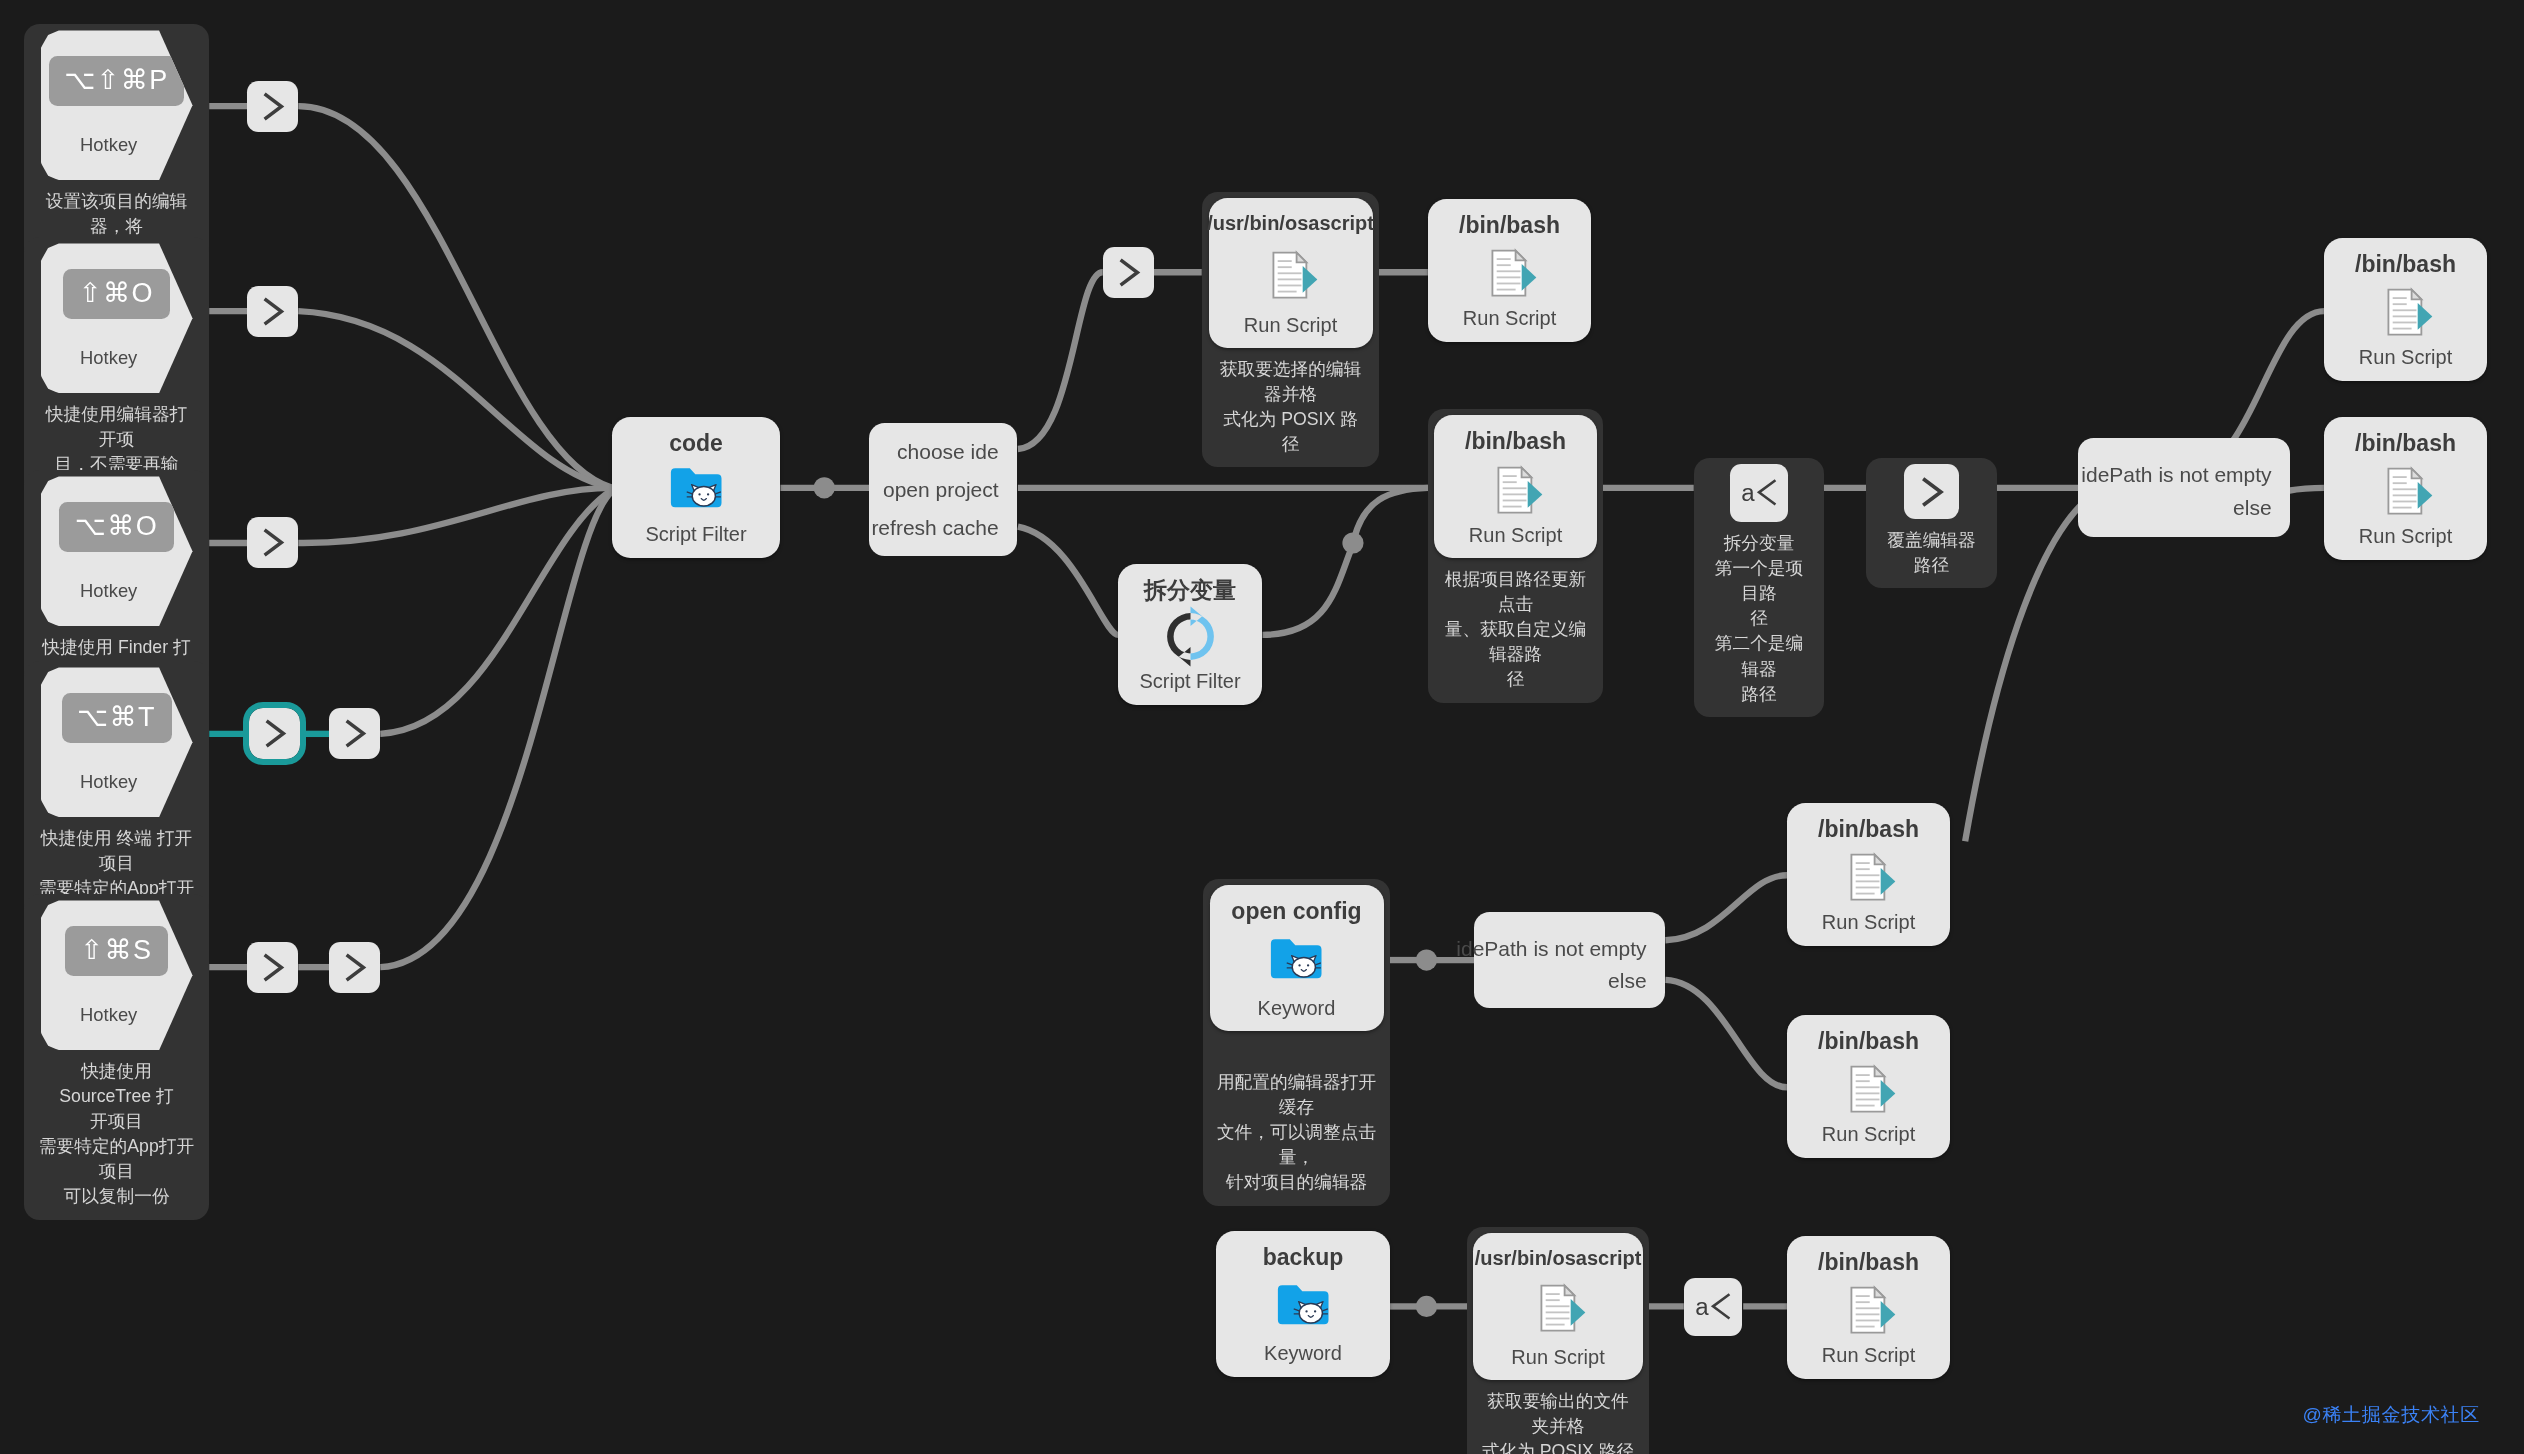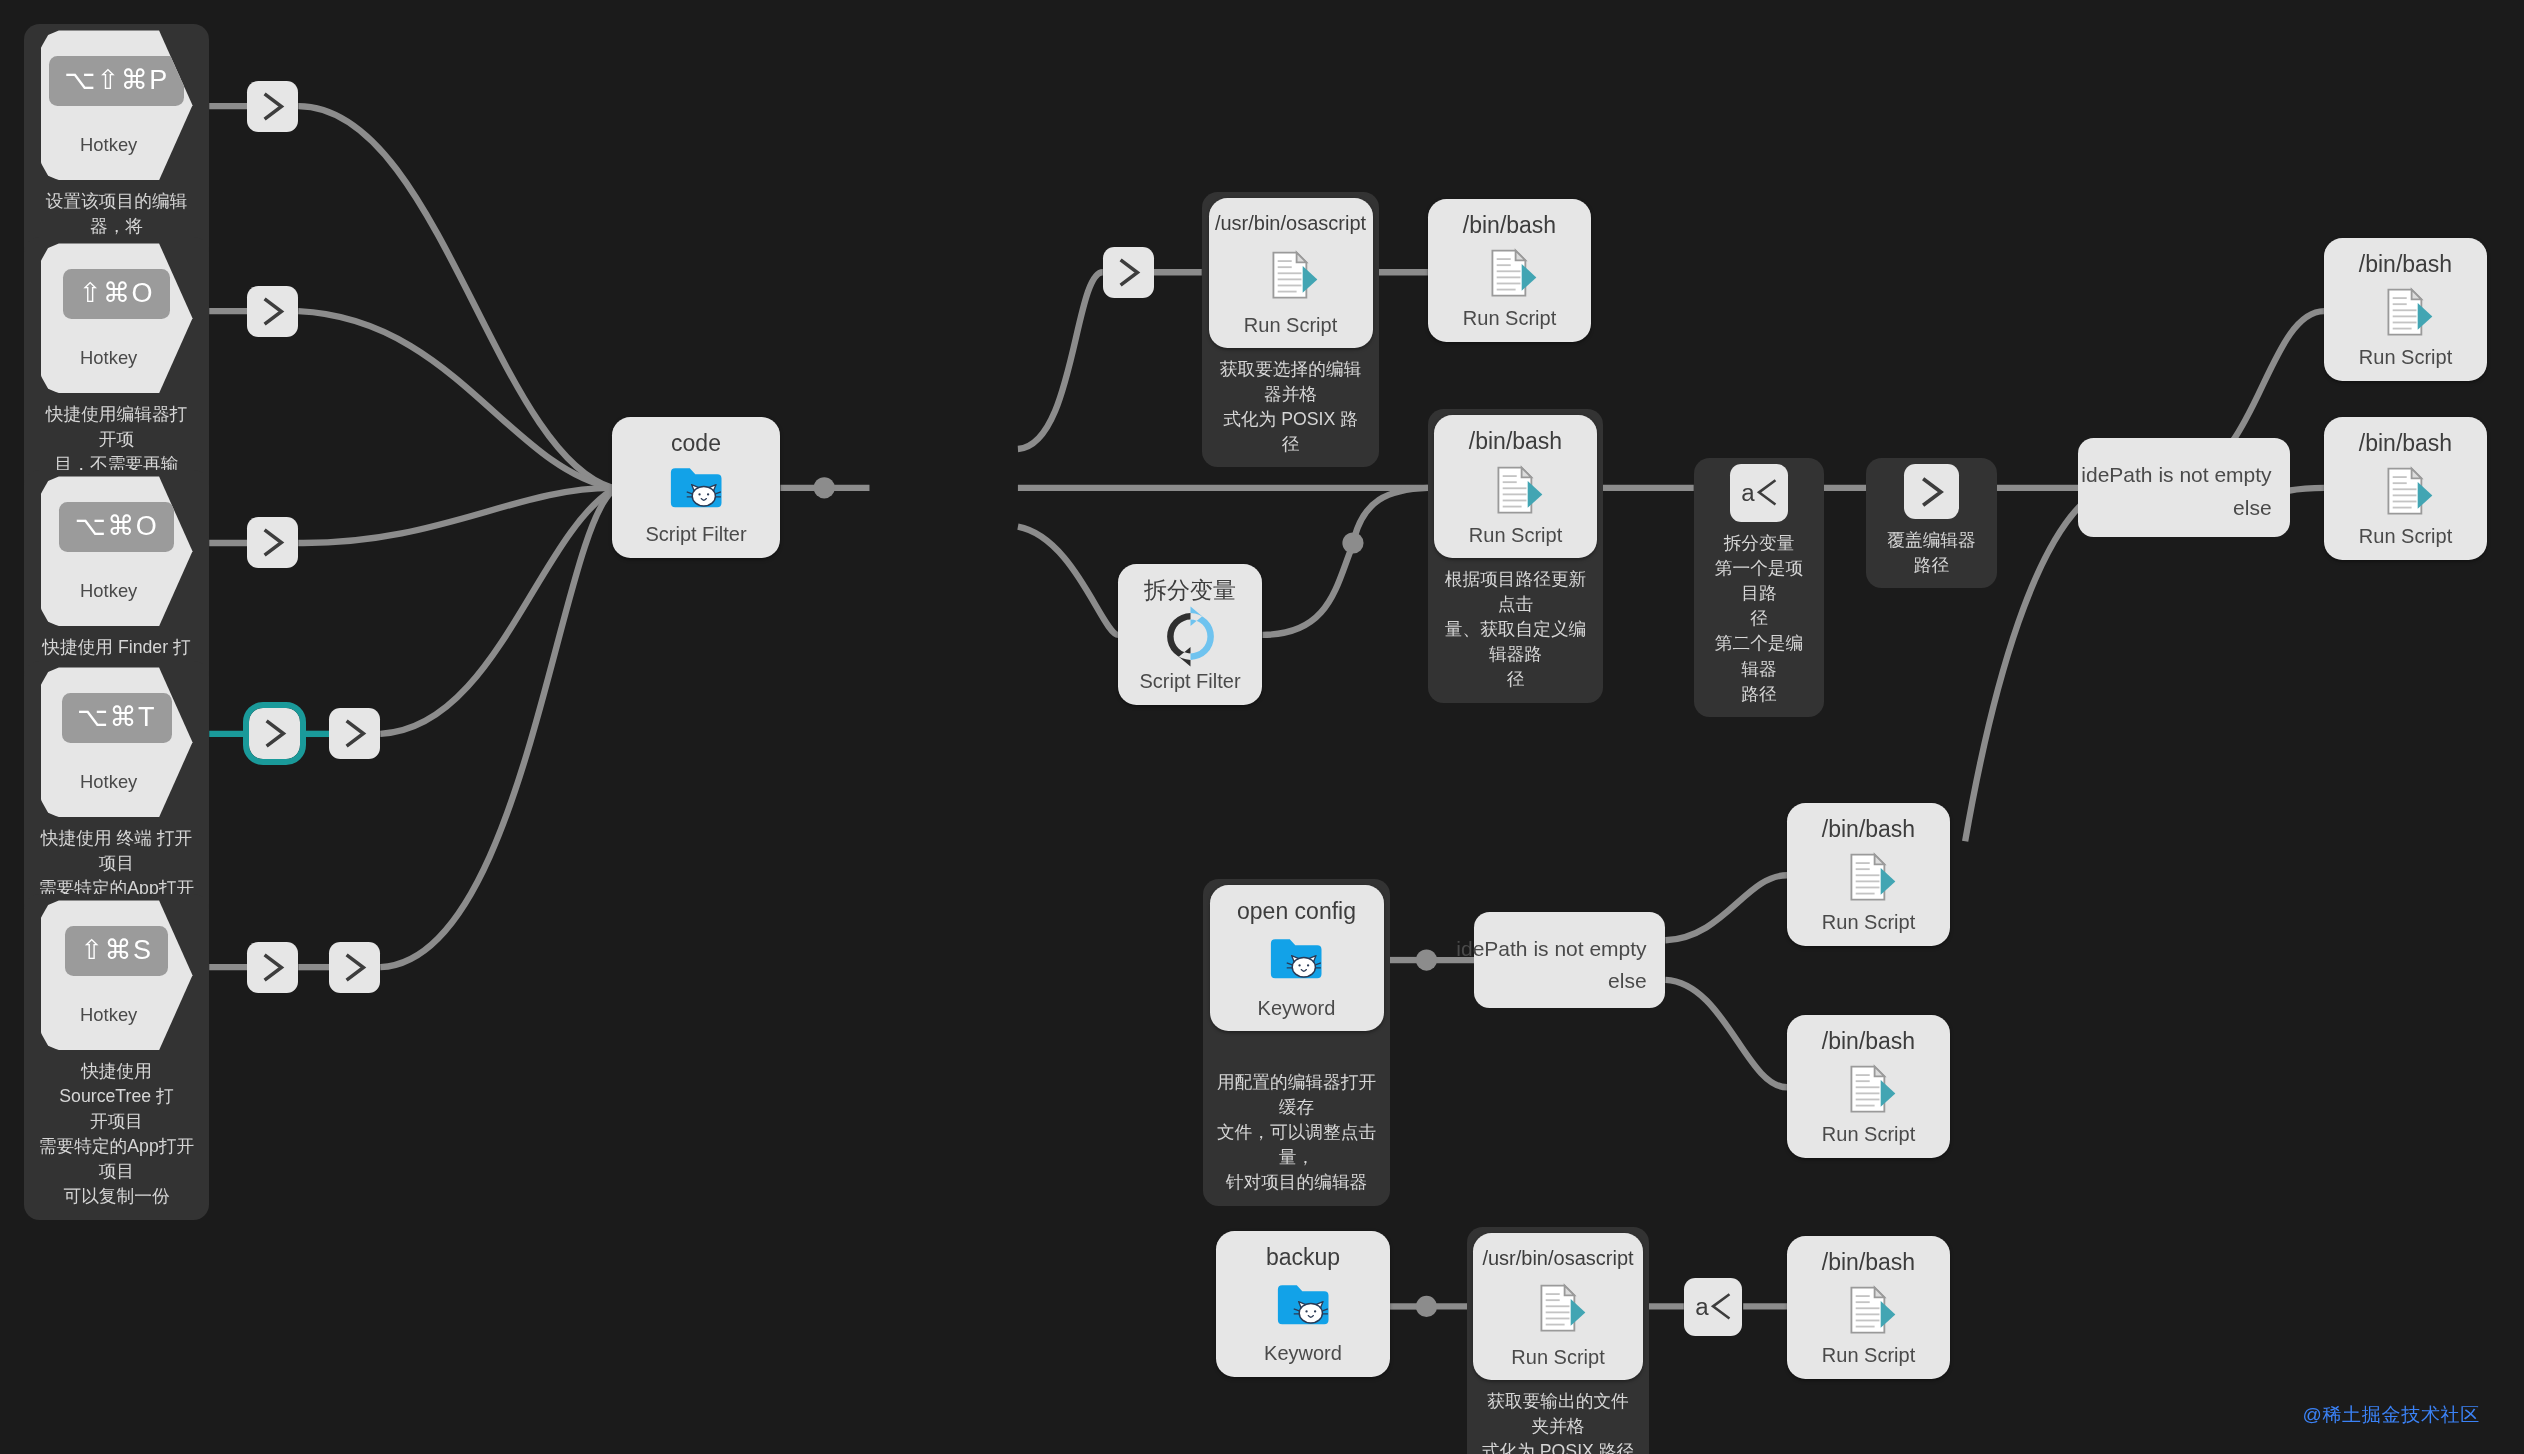--- a/index.html
+++ b/index.html
@@ -16,21 +16,21 @@
   .node { position:absolute; }
 
   .card {
     background:#e6e6e6; border-radius:18.4px;
     display:flex; flex-direction:column; align-items:center;
     justify-content:flex-start;
     box-shadow:0 1.4px 3.5px rgba(0,0,0,.35);
   }
   .card .title {
     color:#3d3d3d; font-size:23px; line-height:1.1;
-    padding-top:14px; white-space:nowrap;
+    padding-top:14px; white-space:nowrap;font-weight:bold;
   }
   .card .subtitle {
     color:#4a4a4a; font-size:20px; line-height:1.1;
     padding-bottom:12.7px; white-space:nowrap;
   }
   .card .iconwrap {
     flex:1 1 auto; display:flex; align-items:center; justify-content:center;
   }
 
   
@@ -280,20 +280,25 @@
           <path d="M3 13 L-6 10 M3 18 L-6 18 M41 13 L50 10 M41 18 L50 18" stroke="#2a3a55" stroke-width="2.2" fill="none"></path>
           <circle cx="15" cy="14" r="1.9" fill="#2a3a55"></circle>
           <circle cx="29" cy="14" r="1.9" fill="#2a3a55"></circle>
           <path d="M18 21 q4 5 8 0" fill="none" stroke="#2a3a55" stroke-width="2.4" stroke-linecap="round"></path>
         </g>
       </svg>
     </div>
     <div class="subtitle">Script Filter</div>
   </div>
 
+  <div class="node listcard" style="left:869px; top:423px; width:148px; height:133px;">
+    <div class="row">choose ide</div>
+    <div class="row">open project</div>
+    <div class="row">refresh cache</div>
+  </div>
 
   <div class="commented" style="left:1202px; top:192px; width:177px;">
     <div class="card" style="width:164px; height:150px;">
       <div class="title" style="font-size:20px;">/usr/bin/osascript</div>
       <div class="iconwrap">
         <svg class="doc-icon" viewBox="0 0 100 100">
           <path d="M22 14 h38 l16 16 v58 h-54 z" fill="#ffffff" stroke="#9a9a9a" stroke-width="3"></path>
           <path d="M60 14 v16 h16 z" fill="#dcdcdc" stroke="#9a9a9a" stroke-width="3"></path>
           <g stroke="#c4c4c4" stroke-width="3">
             <line x1="29" y1="28" x2="52" y2="28"></line>

